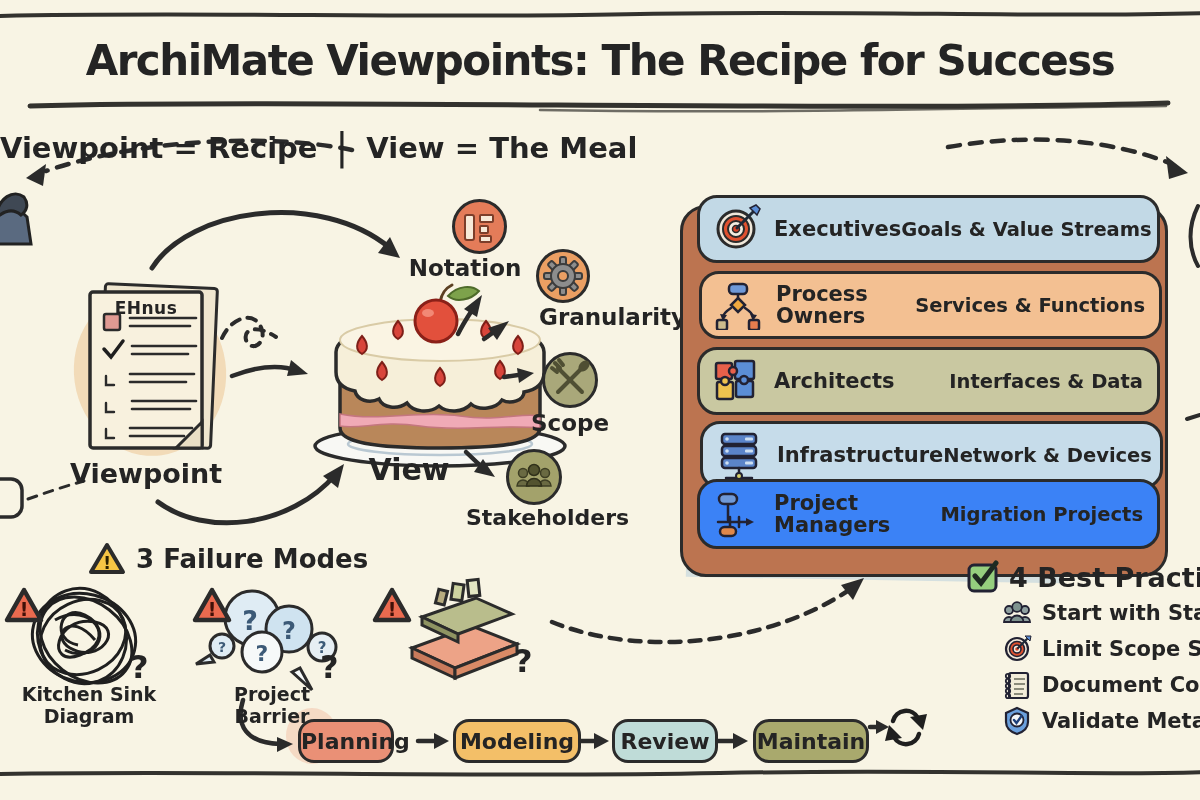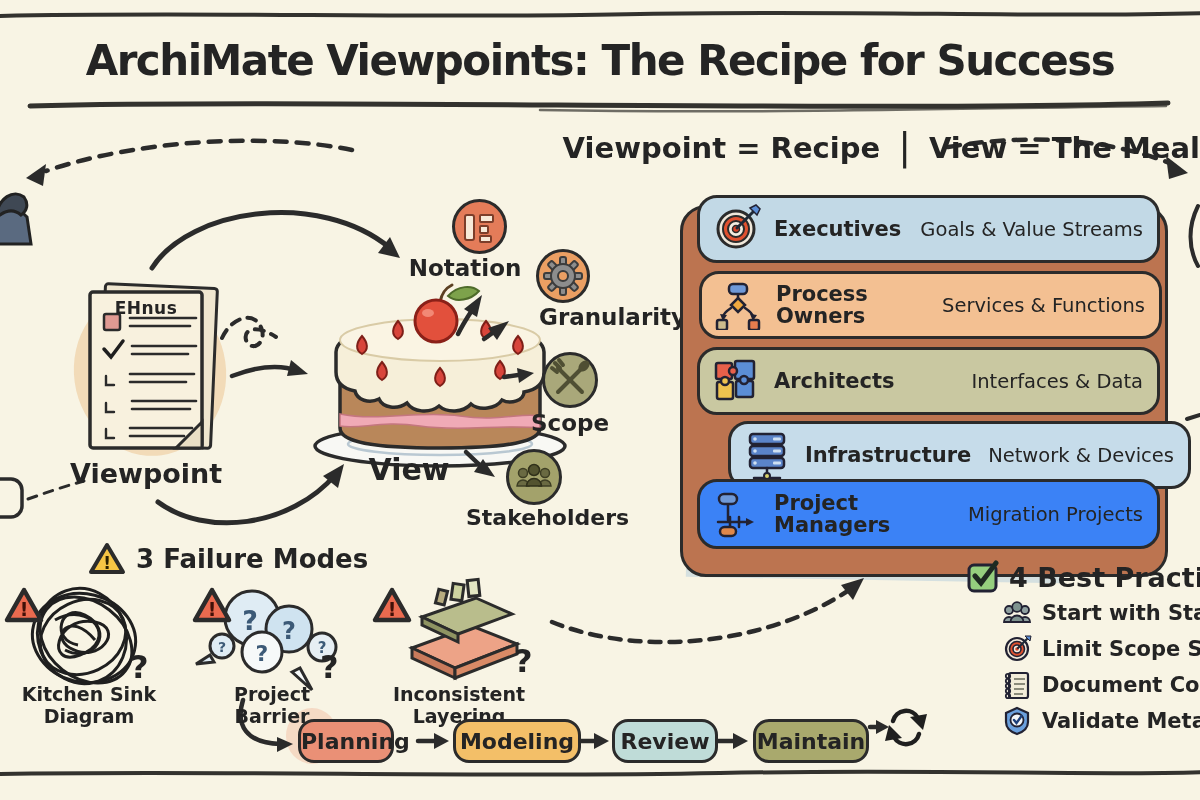--- a/index.html
+++ b/index.html
@@ -1,41 +1,41 @@
 <!DOCTYPE html>
 <html><head>
 <meta charset="utf-8">
 <style>
   html,body{margin:0;padding:0;background:#e8e4d4;}
   #canvas{position:relative;width:1200px;height:800px;background:#f8f4e4;overflow:hidden;
           font-family:"DejaVu Sans",sans-serif;color:#242424;}
   .abs{position:absolute;}
   #art{position:absolute;left:0;top:0;}
   .title{left:0;right:0;top:36px;text-align:center;font-size:42px;font-weight:700;letter-spacing:-1.5px;white-space:nowrap;}
-  .subtitle{left:0;right:0;top:126px;display:flex;justify-content:flex-end;align-items:center;gap:18px;
+  .subtitle{left:0;right:0;top:126px;display:flex;justify-content:flex-start;align-items:center;gap:18px;
             font-size:29px;font-weight:700;}
   .subtitle .divider{font-size:38px;font-weight:400;transform:translateY(-2px);}
   .lbl{font-weight:700;text-align:center;}
   .dim-circle{border-radius:50%;border:3px solid #2b2b2b;display:flex;align-items:center;justify-content:center;box-sizing:border-box;}
   .dim-notation{background:#e47c59;} .dim-granularity{background:#eb9f63;}
   .dim-scope{background:#a9a87a;} .dim-stakeholders{background:#a3a26b;}
 
   
   #panel{left:675px;top:193px;width:520px;height:392px;}
   #panel-backing{position:absolute;left:5px;top:12px;width:482px;height:366px;background:#bc7450;
                  border:3px solid #2b2b2b;border-radius:26px;}
   .row{position:absolute;left:22px;width:463px;height:68px;border:3.5px solid #2b2b2b;border-radius:20px;
        display:flex;align-items:center;box-sizing:border-box;padding:0 14px 0 10px;}
   .row-1{top:2px;background:#c2d9e6;} .row-2{top:78px;background:#f3c092;left:24px;}
-  .row-3{top:154px;background:#c9c8a1;} .row-4{top:228px;background:#c6dcea;left:25px;margin-left:28px;}
+  .row-3{top:154px;background:#c9c8a1;} .row-4{top:228px;background:#c6dcea;left:25px;}
   .row-5{top:286px;background:#3b82f6;height:70px;}
   .row-icon{width:52px;height:52px;flex:0 0 52px;display:flex;align-items:center;justify-content:center;}
   .row-name{font-size:21px;font-weight:700;margin-left:12px;line-height:1.05;}
   .row-5 .row-name{max-width:125px;}
-  .row-focus{font-size:19.5px;font-weight:400;margin-left:auto;text-align:left;white-space:nowrap;}
+  .row-focus{font-size:19.5px;font-weight:700;margin-left:auto;text-align:left;white-space:nowrap;}
 
   
   .fm-heading{left:88px;top:541px;display:flex;align-items:center;gap:10px;font-size:26px;font-weight:700;white-space:nowrap;}
   .fm-label{font-size:19px;font-weight:700;text-align:center;}
   .qmark{font-size:32px;font-weight:700;}
 
   
   #best{left:966px;top:560px;width:420px;}
   .bp-heading{display:flex;align-items:center;gap:9px;font-size:27px;font-weight:700;white-space:nowrap;}
   .bp-item{display:flex;align-items:center;gap:10px;height:34px;margin-top:2px;font-size:21px;font-weight:700;white-space:nowrap;padding-left:36px;}
@@ -418,21 +418,20 @@
 
   <div class="abs fm-heading">
     <svg width="38" height="36" viewBox="-19 -18 38 36">
       <path d="M0,-14 L16,13 L-16,13 Z" fill="#f6c544" stroke="#2b2b2b" stroke-width="4" stroke-linejoin="round"></path>
       <text x="0" y="10" text-anchor="middle" font-size="17" font-weight="800" fill="#2b2100">!</text>
     </svg>
     <span>3 Failure Modes</span>
   </div>
   <div class="abs fm-label" style="left:0px;top:683px;width:178px;">Kitchen Sink Diagram</div>
   <div class="abs fm-label" style="left:196px;top:683px;width:152px;">Project Barrier</div>
-  <div class="abs fm-label" style="left:364px;top:683px;width:190px;">Inconsistent Layering</div>
   <span class="abs qmark" style="left:130px;top:648px;">?</span>
   <span class="abs qmark" style="left:320px;top:648px;">?</span>
   <span class="abs qmark" style="left:514px;top:642px;">?</span>
 
   <div class="abs" id="best">
     <div class="bp-heading">
       <svg width="34" height="34" viewBox="-17 -17 34 34">
         <rect x="-14" y="-12" width="27" height="26" rx="5" fill="#95cf7e" stroke="#223" stroke-width="3"></rect>
         <path d="M-8,-1 L-2,6 L13,-14" stroke="#1e2a22" stroke-width="5" fill="none" stroke-linecap="round"></path>
       </svg>

